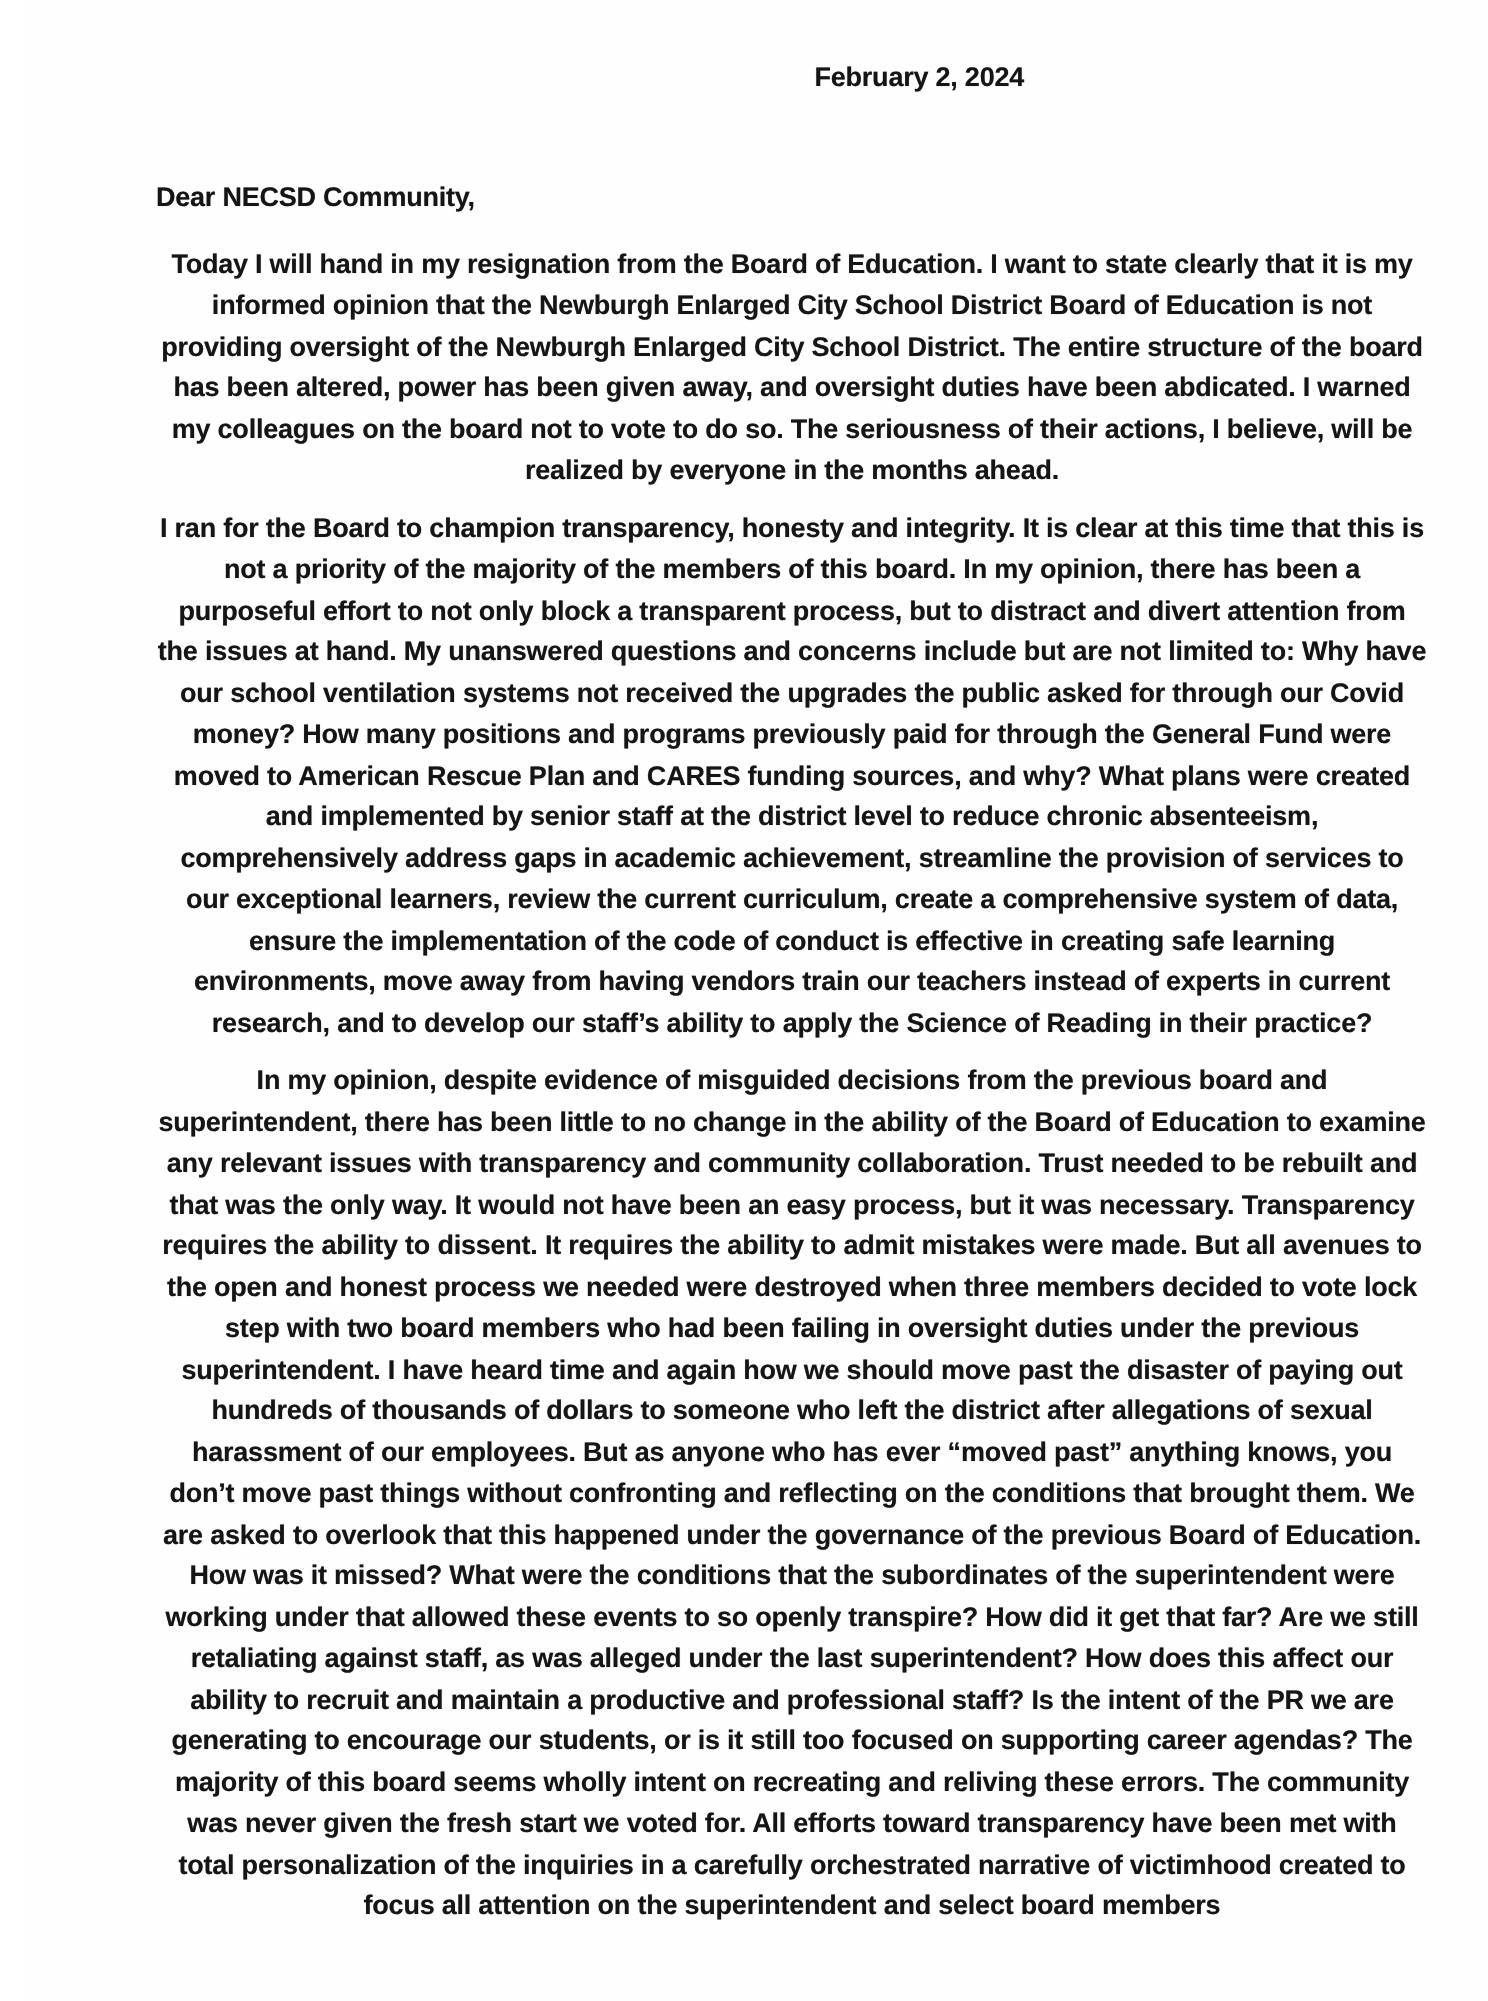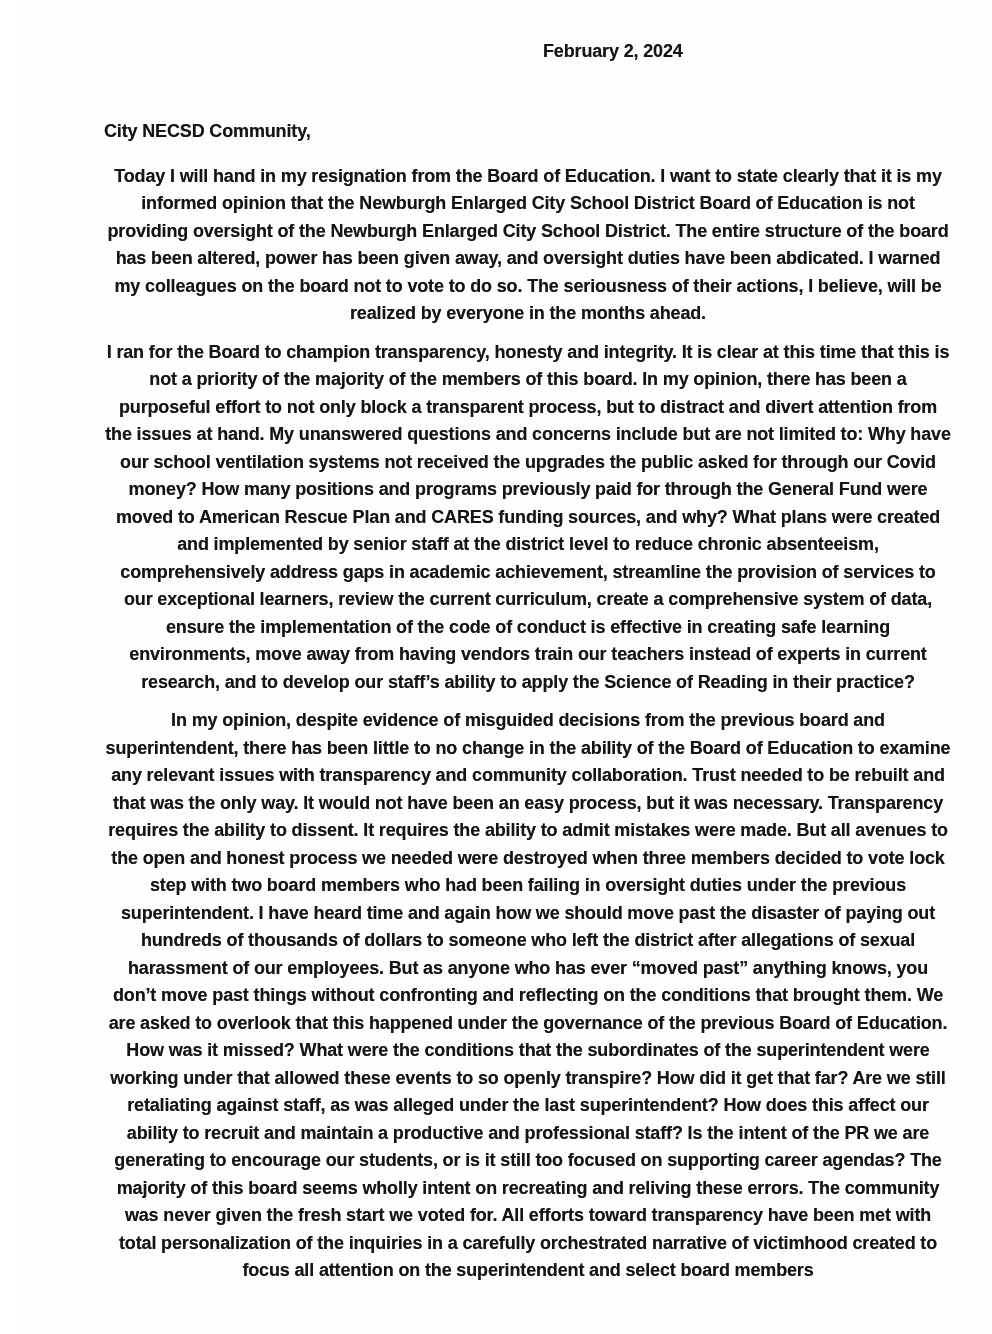--- a/index.html
+++ b/index.html
@@ -48,21 +48,21 @@
     text-align: center;
   }
 </style>
 </head>
 <body>
 
 <div class="page">
   <div class="date-line scan-text">February 2, 2024</div>
 
   <div class="letter-body">
-    <p class="salutation scan-text">City NECSD Community,</p>
+    <p class="salutation scan-text">Dear NECSD Community,</p>
 
     <p class="para scan-text">Today I  will hand in my resignation from the Board of Education. I want to state clearly that it is my informed opinion that the Newburgh Enlarged City School District Board of Education is not providing oversight of the Newburgh Enlarged City School District.  The entire structure of the board has been altered, power has been given away, and oversight duties have been abdicated.  I warned my colleagues on the board not to vote to do so.  The seriousness of their actions, I believe, will be realized by everyone in the months ahead.</p>
 
     <p class="para scan-text">I ran for the Board to champion transparency, honesty and integrity.   It is clear at this time that this is not a priority of the majority of the members of this board.  In my opinion, there has been a purposeful effort to not only block a transparent process, but to distract and divert attention from the issues at hand.  My unanswered questions and concerns include but are not limited to:  Why have our school ventilation systems not received the upgrades the public asked for through our Covid money?  How many positions and programs previously paid for through the General Fund were  moved to American Rescue Plan and CARES funding sources, and why? What plans were created and implemented by senior staff at the district level to reduce chronic absenteeism, comprehensively address gaps in academic achievement, streamline the provision of services to our exceptional learners,  review the current curriculum, create a comprehensive system of data, ensure the implementation of the code of conduct is effective in creating safe learning environments, move away from having vendors train our teachers instead of experts in current research, and to develop our staff’s ability to apply the Science of Reading in their practice?</p>
 
     <p class="para scan-text">In my opinion, despite evidence of misguided decisions from the previous board and superintendent, there has been little to no change in the ability of the Board of Education to examine any relevant issues with transparency and community collaboration.   Trust needed to be rebuilt and that was the only way.  It would not have been an easy process, but it was necessary.   Transparency requires the ability to dissent.  It requires the ability to admit mistakes were made.  But all avenues to the open and honest process we needed were destroyed when three members decided to vote lock step with two board members who had been failing in oversight duties under the previous superintendent.  I have heard time and again how we should move past the disaster of paying out hundreds of thousands of dollars to someone who left the district after allegations of sexual harassment of our employees.  But as anyone who has ever “moved past” anything knows, you don’t move past things without confronting and reflecting on the conditions that brought them.  We are asked to overlook that this happened under the governance of the previous Board of Education.  How was it missed?  What were the conditions that the subordinates of the superintendent were working under that allowed these events to so openly transpire? How did it get that far?  Are we still retaliating against staff, as was alleged under the last superintendent?  How does this affect our ability to recruit and maintain a productive and professional staff?  Is the intent of the PR we are generating to encourage our students, or is it still too focused on supporting career agendas?   The majority of this board seems wholly intent on recreating and reliving these errors.   The community was never given the fresh start we voted for.  All efforts toward transparency have been met with total personalization of the inquiries in a carefully  orchestrated narrative of victimhood created to focus all attention on the superintendent and select board members</p>
   </div>
 </div>
 
 </body></html>

